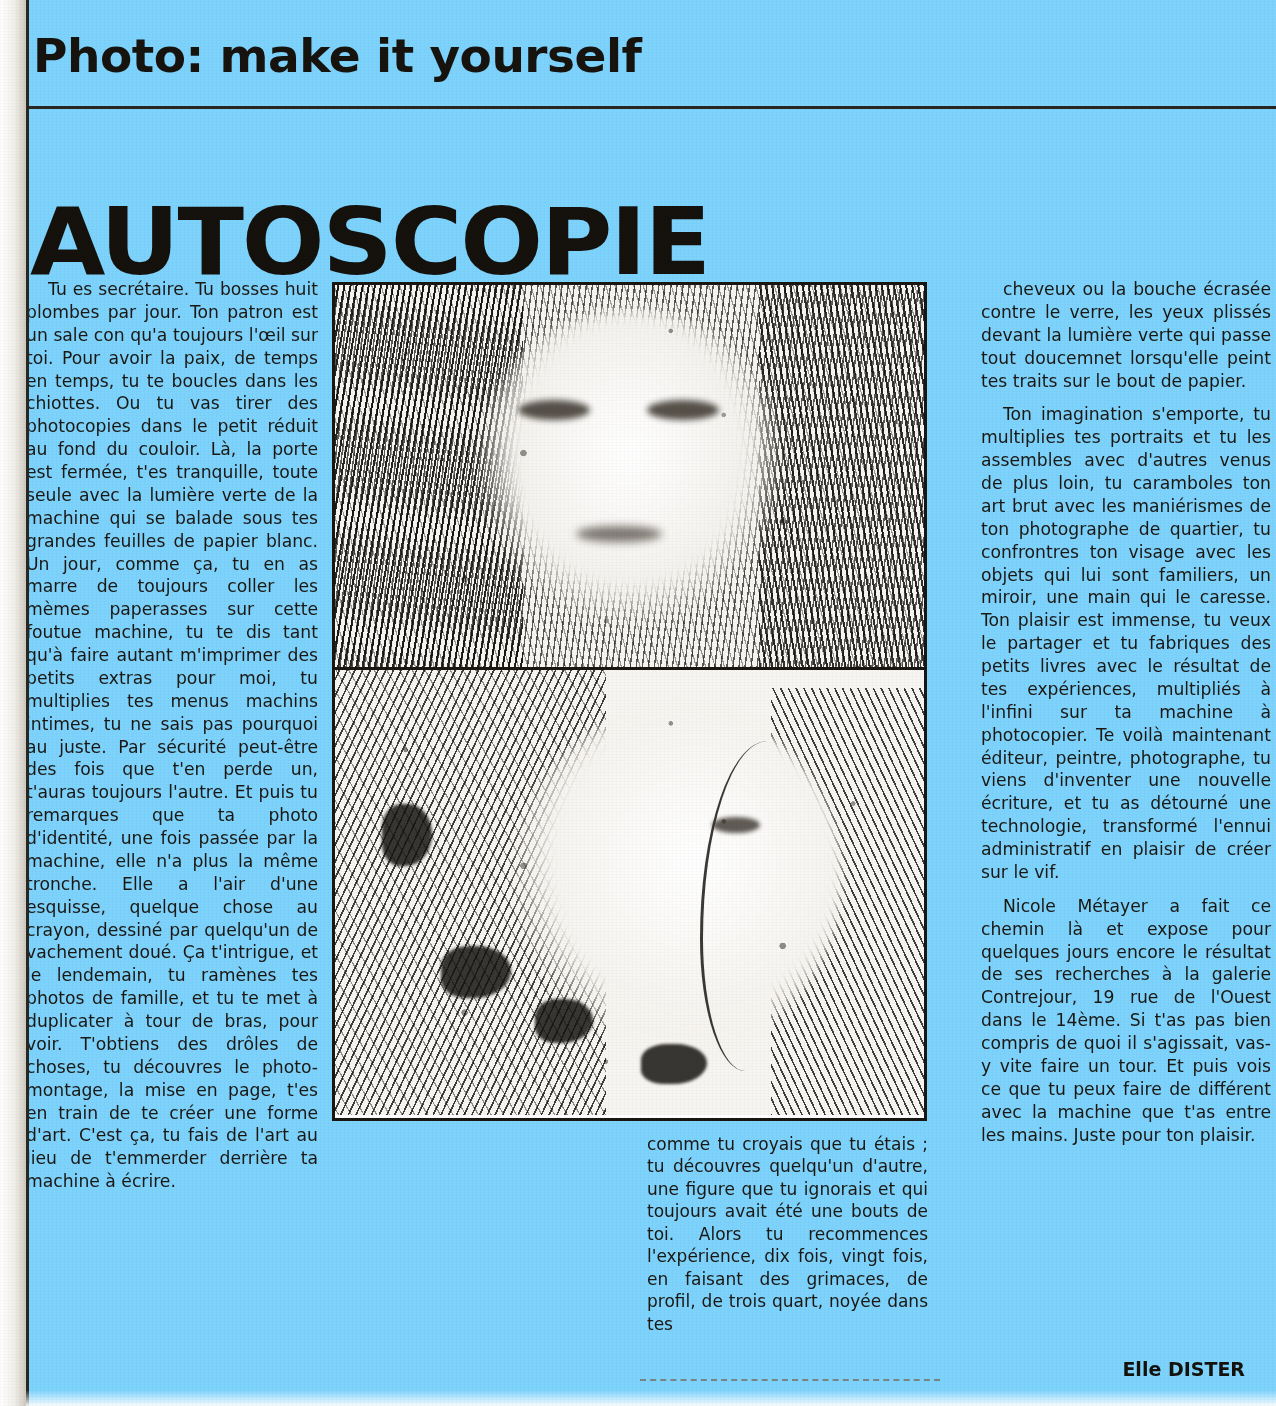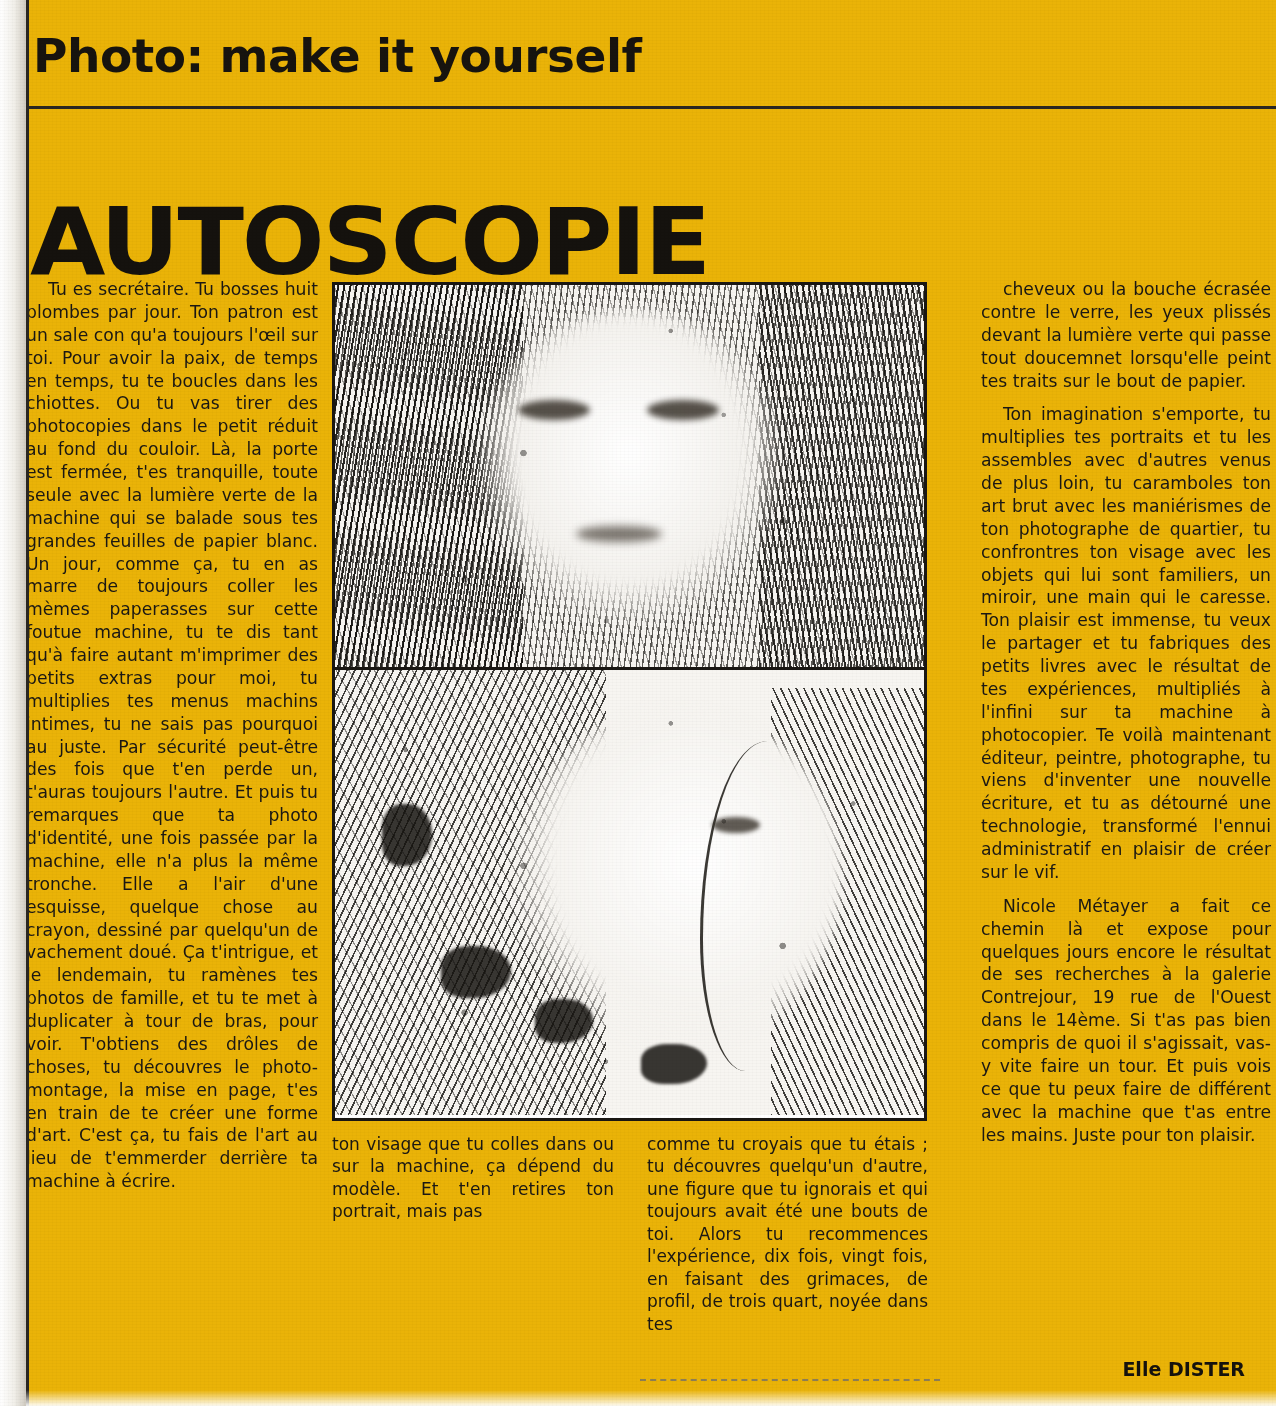--- a/index.html
+++ b/index.html
@@ -12,21 +12,21 @@
     height: 1406px;
     font-family: "Liberation Sans", sans-serif;
     color: #14120f;
     position: relative;
     overflow: hidden;
   }
   .page {
     position: relative;
     width: 1276px;
     height: 1406px;
-    background: #eab308;
+    background: #7dd3fc;
     text-decoration: underline;
   }
   
   .grain {
     position: absolute;
     inset: 0;
     pointer-events: none;
     background:
       repeating-linear-gradient(0deg, rgba(0,0,0,0.022) 0px, rgba(0,0,0,0.022) 1px, rgba(0,0,0,0) 1px, rgba(0,0,0,0) 3px),
       repeating-linear-gradient(90deg, rgba(0,0,0,0.015) 0px, rgba(0,0,0,0.015) 1px, rgba(0,0,0,0) 1px, rgba(0,0,0,0) 4px);
@@ -355,21 +355,20 @@
     </div>
     <div class="col col-right">
       <p>cheveux ou la bouche écrasée contre le verre, les yeux plissés devant la lumière verte qui passe tout doucemnet lorsqu'elle peint tes traits sur le bout de papier.</p>
       <p>Ton imagination s'emporte, tu multiplies tes portraits et tu les assembles avec d'autres venus de plus loin, tu caramboles ton art brut avec les maniérismes de ton photographe de quartier, tu confrontres ton visage avec les objets qui lui sont familiers, un miroir, une main qui le caresse. Ton plaisir est immense, tu veux le partager et tu fabriques des petits livres avec le résultat de tes expériences, multipliés à l'infini sur ta machine à photocopier. Te voilà maintenant éditeur, peintre, photographe, tu viens d'inventer une nouvelle écriture, et tu as détourné une technologie, transformé l'ennui administratif en plaisir de créer sur le vif.</p>
       <p>Nicole Métayer a fait ce chemin là et expose pour quelques jours encore le résultat de ses recherches à la galerie Contrejour, 19 rue de l'Ouest dans le 14ème. Si t'as pas bien compris de quoi il s'agissait, vas-y vite faire un tour. Et puis vois ce que tu peux faire de différent avec la machine que t'as entre les mains. Juste pour ton plaisir.</p>
     </div>
   </div>
 
   <div class="caption-cols">
     <div class="cap-col cap-left">
-      <p>ton visage que tu colles dans ou sur la machine, ça dépend du modèle. Et t'en retires ton portrait, mais pas</p>
     </div>
     <div class="cap-col cap-right">
       <p>comme tu croyais que tu étais ; tu découvres quelqu'un d'autre, une figure que tu ignorais et qui toujours avait été une bouts de toi. Alors tu recommences l'expérience, dix fois, vingt fois, en faisant des grimaces, de profil, de trois quart, noyée dans tes</p>
     </div>
   </div>
 
   <div class="dashed-rule"></div>
   <div class="byline">Elle DISTER</div>
 
   <div class="bottom-fade"></div>

